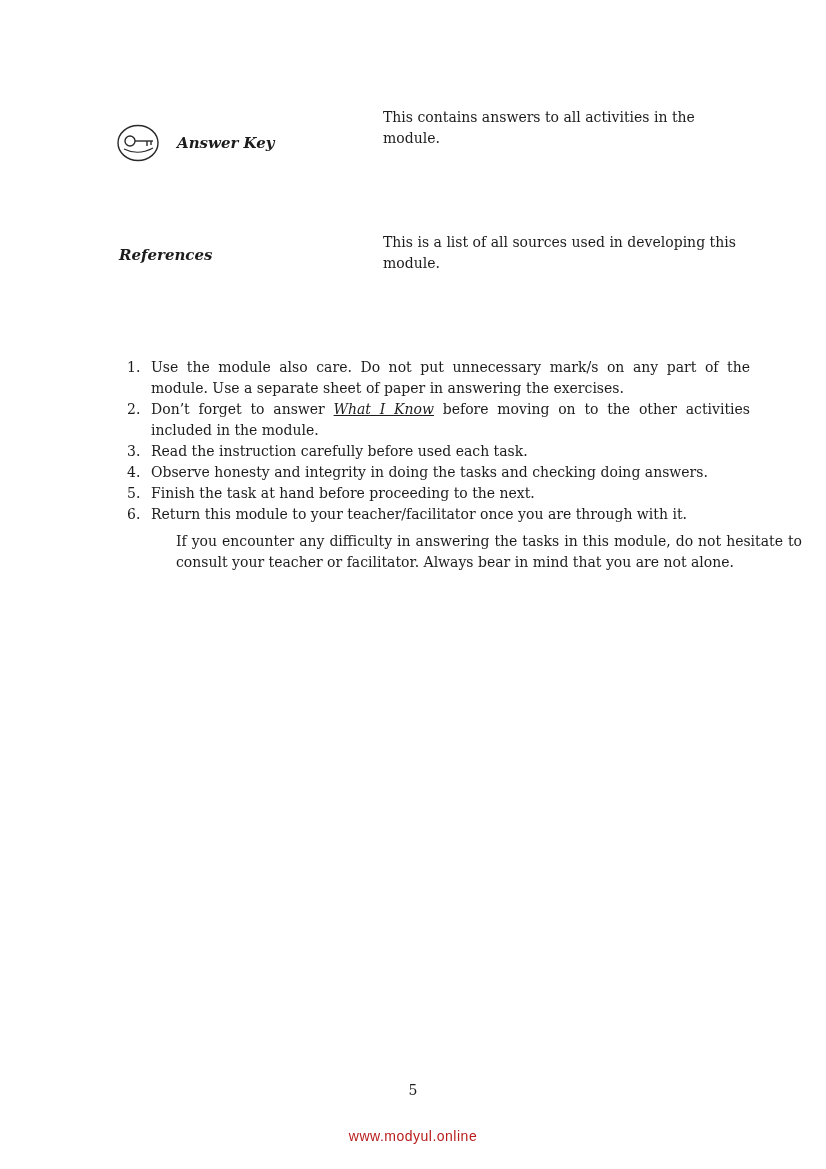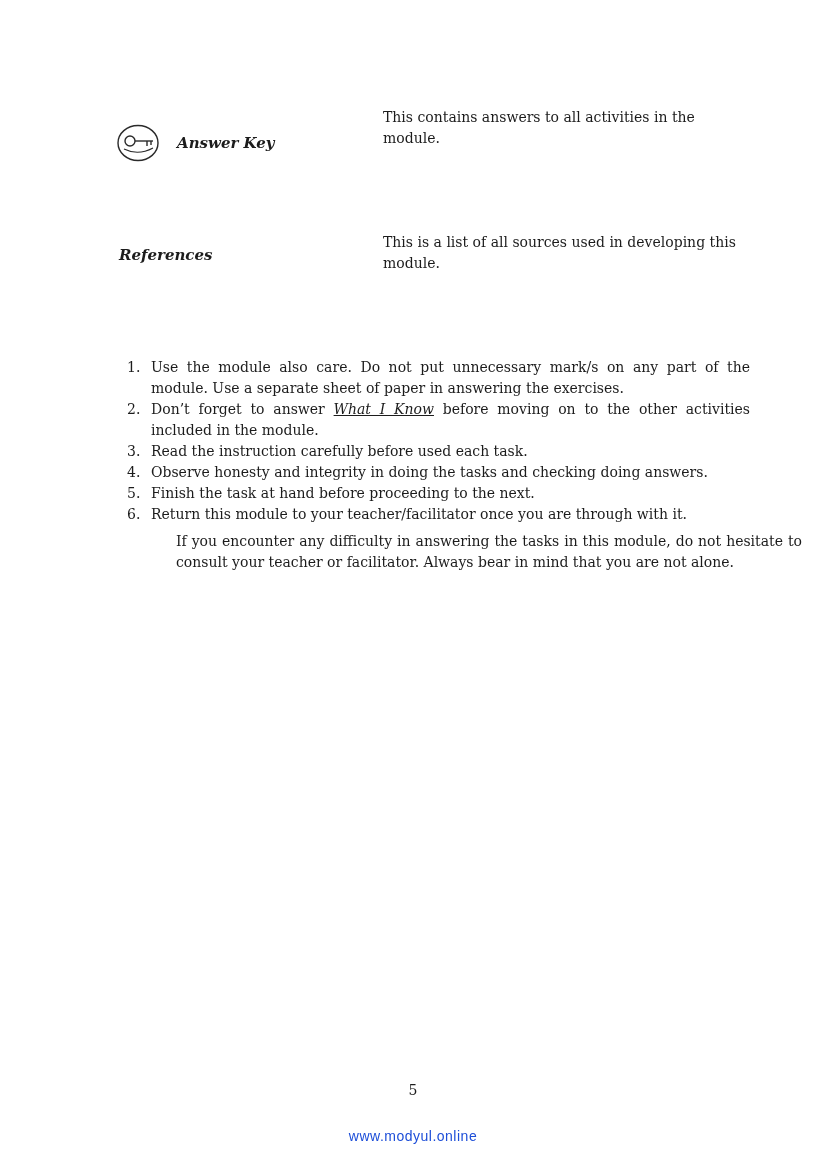--- a/index.html
+++ b/index.html
@@ -76,21 +76,21 @@
     width: 826px;
     text-align: center;
     font-size: 14px;
   }
   .watermark {
     left: 0; top: 1126px;
     width: 826px;
     text-align: center;
     font-family: "Liberation Sans", sans-serif;
     font-size: 14px;
-    color: #1d4ed8;
+    color: #b91c1c;
     letter-spacing: 0.5px;
   }
 </style>
 </head>
 <body>
 
 <div class="page">
 
   <div class="abs icon-wrap">
     <svg width="44" height="44" viewBox="0 0 44 44" aria-hidden="true">

